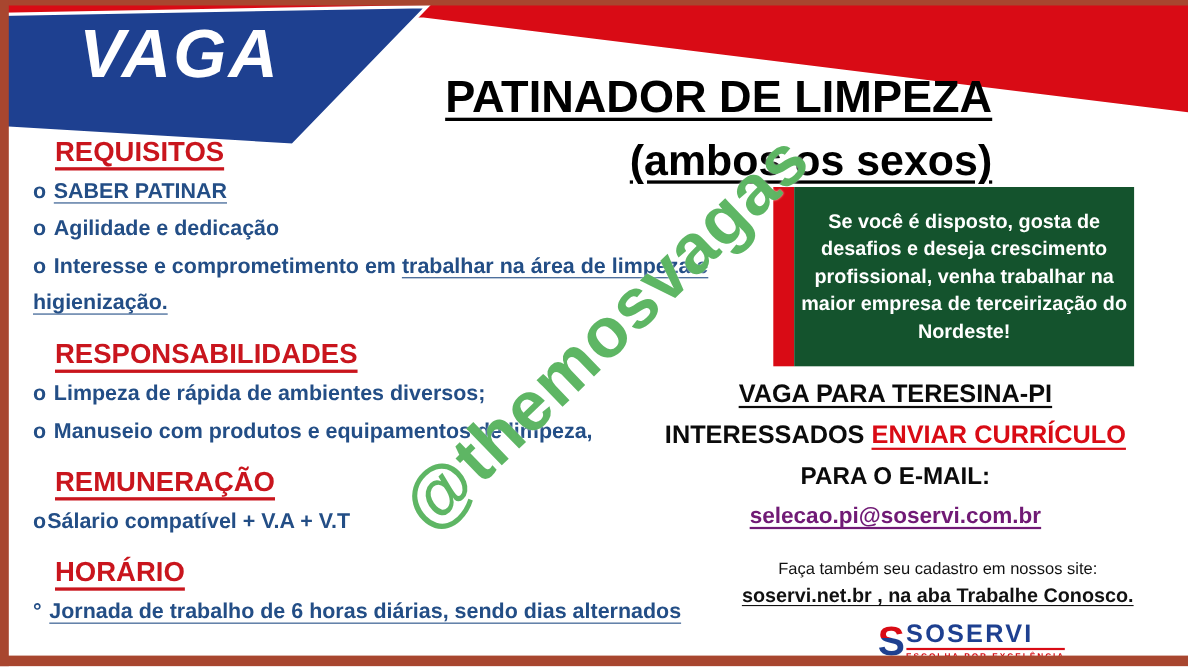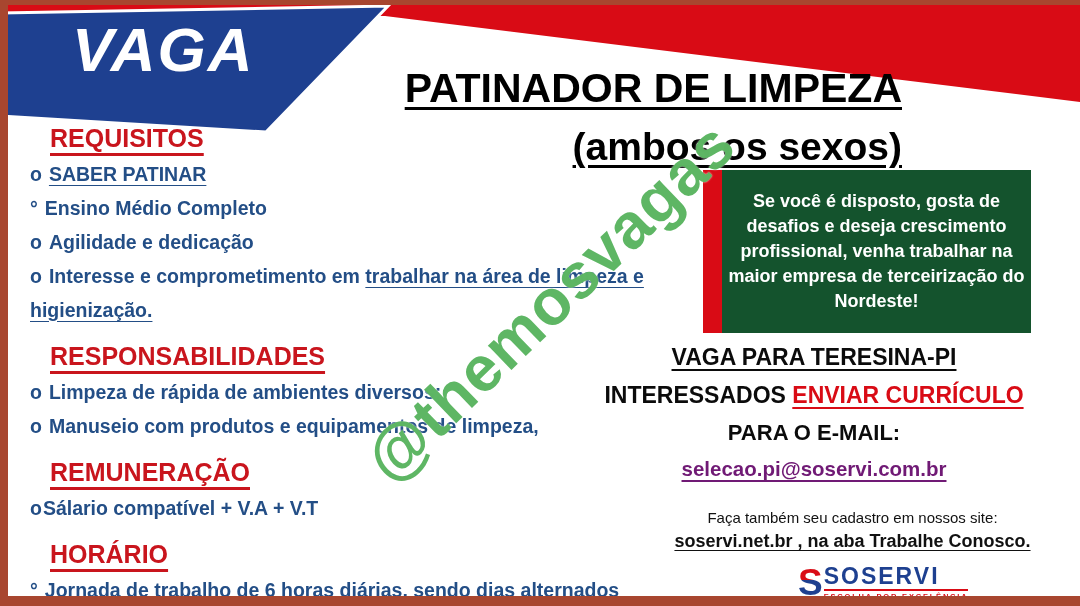--- a/index.html
+++ b/index.html
@@ -87,21 +87,20 @@
   <div class="title">
     <span class="t1">PATINADOR DE LIMPEZA</span><br>
     <span class="t2">(ambos os sexos)</span>
   </div>
 
   <div class="left-col">
 
     <div class="sec">
       <h2 class="sec-h">REQUISITOS</h2>
       <div class="item"><span class="bullet">o</span><span></span><span class="u">SABER PATINAR</span></div>
-      <div class="item"><span class="bullet">°</span><span>Ensino Médio Completo</span><span class="u"></span></div>
       <div class="item"><span class="bullet">o</span><span>Agilidade e dedicação</span><span class="u"></span></div>
       <div class="item"><span class="bullet">o</span><span>Interesse e comprometimento em </span><span class="u">trabalhar na área de limpeza e higienização.</span></div>
     </div>
 
     <div class="sec">
       <h2 class="sec-h">RESPONSABILIDADES</h2>
       <div class="item"><span class="bullet">o</span><span>Limpeza de rápida de ambientes diversos;</span></div>
       <div class="item"><span class="bullet">o</span><span>Manuseio com produtos e equipamentos de limpeza,</span></div>
     </div>
 

